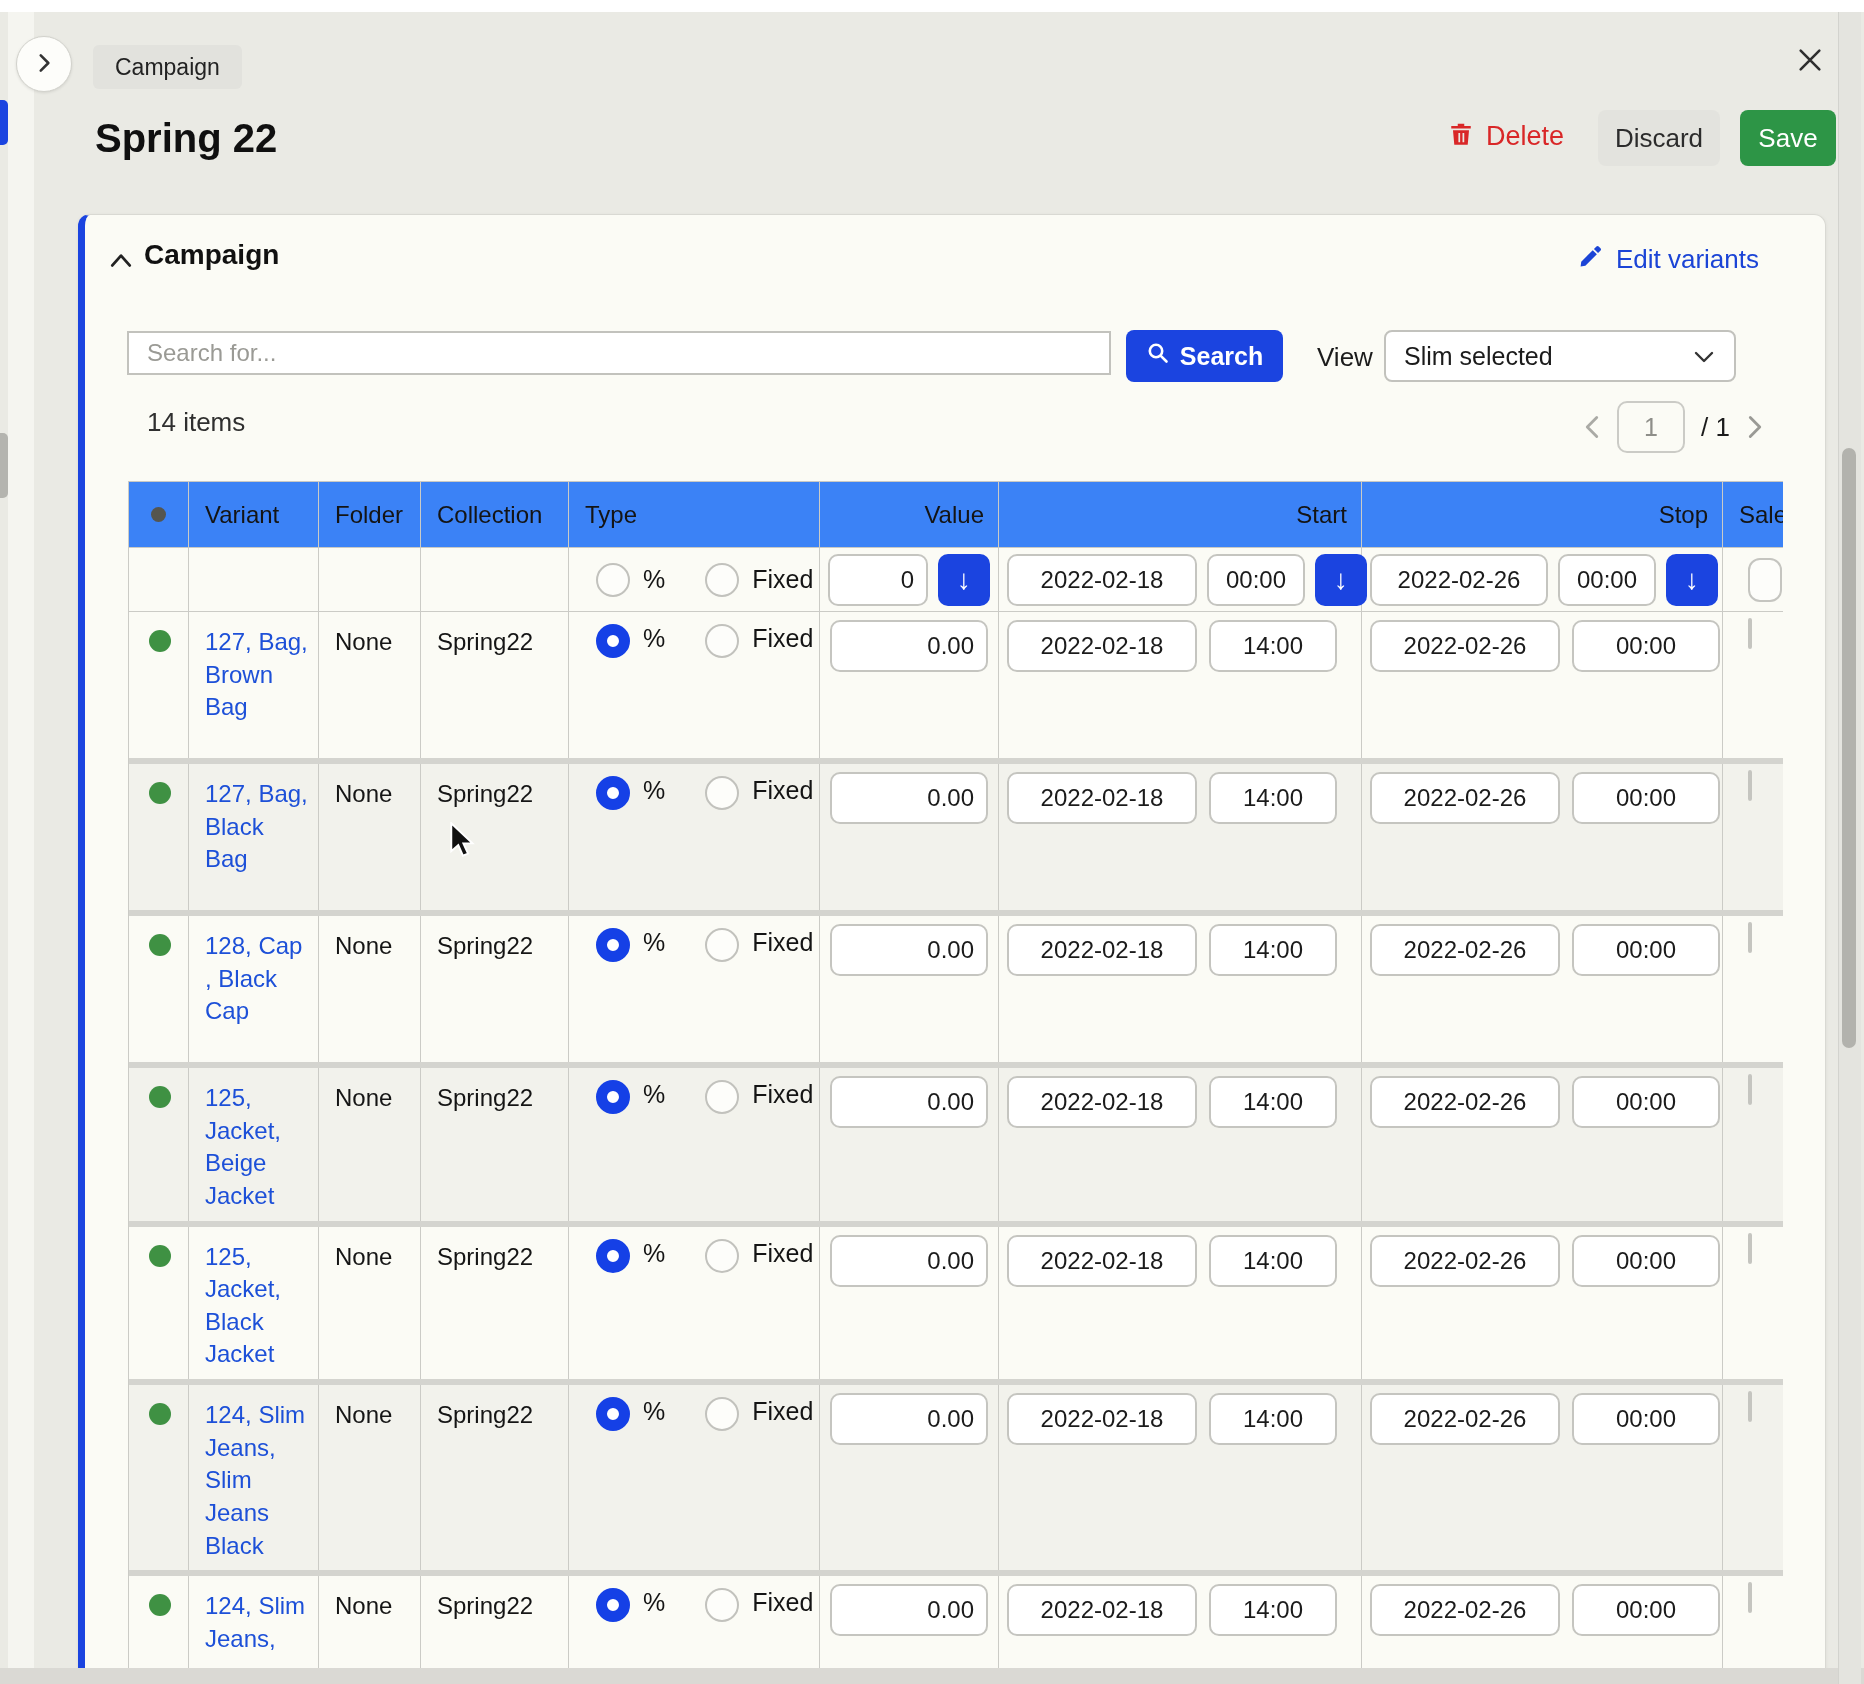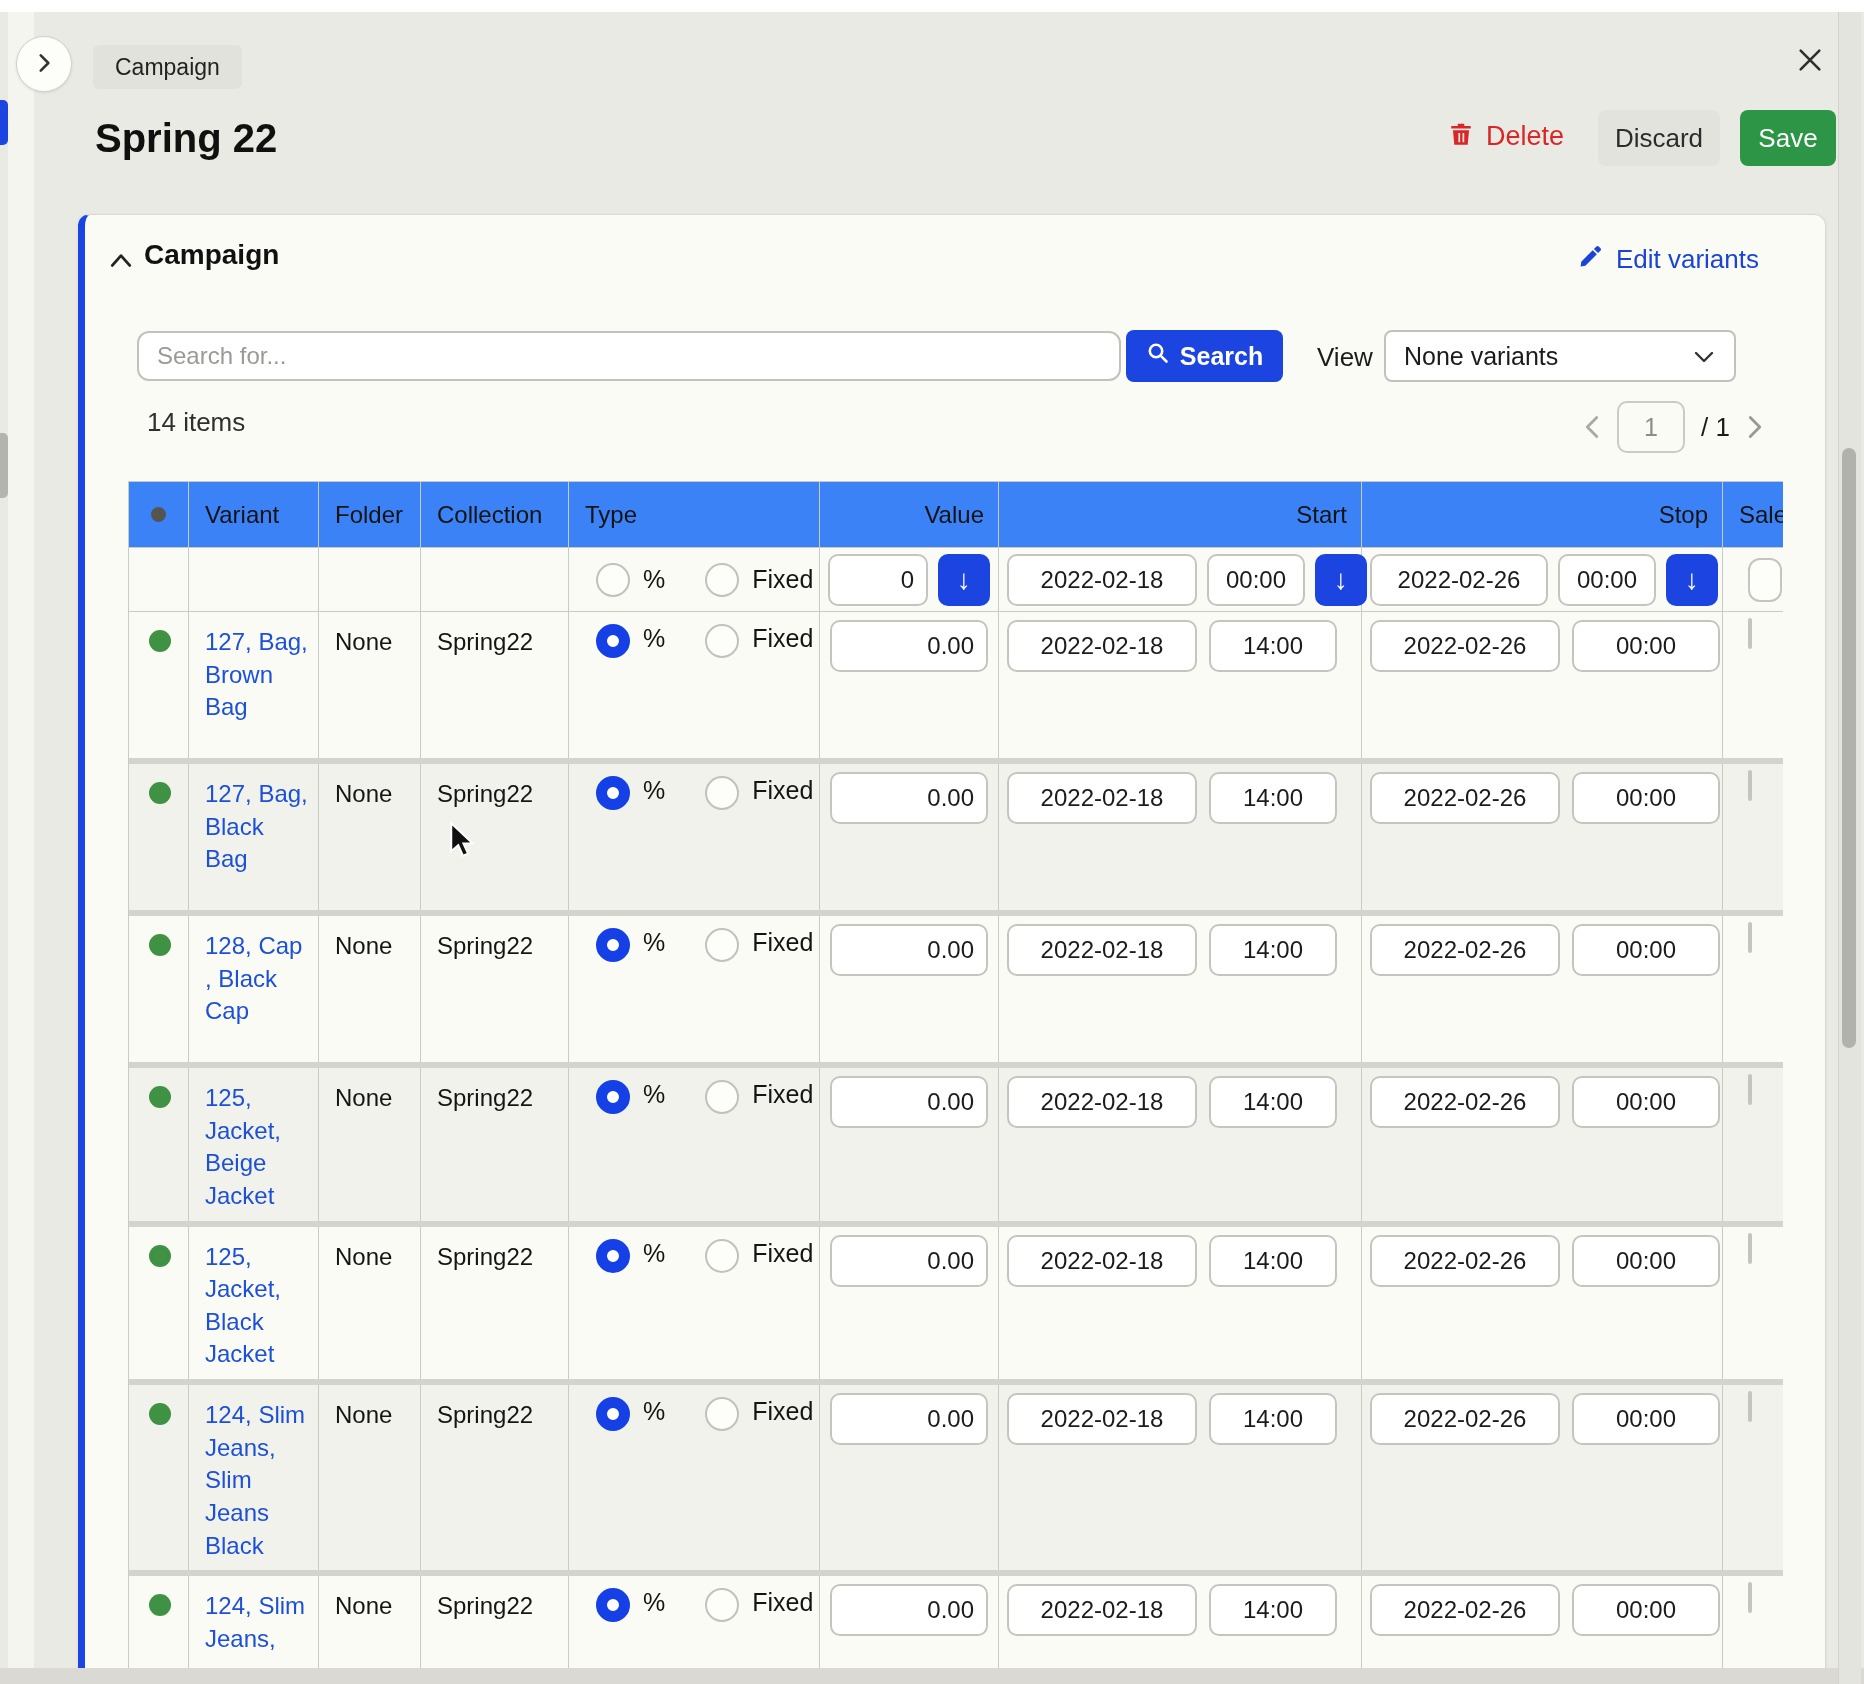--- a/index.html
+++ b/index.html
@@ -37,22 +37,22 @@
   
   .panel{
     left:78px;top:214px;width:1748px;height:1470px;box-sizing:border-box;
     background:#fbfbf5;border:1px solid #d9d9d3;border-left:7px solid #1b44e0;
     border-radius:12px 12px 0 0;box-shadow:0 1px 4px rgba(0,0,0,.06);
   }
   .collapse-chevron{left:23px;top:36px;width:26px;height:18px;cursor:pointer;background:none;border:none;padding:0;}
   .panel-title{left:59px;top:24px;font-size:28px;font-weight:700;color:#111;margin:0;}
   .edit-link{left:auto;right:66px;top:28px;display:flex;align-items:center;gap:12px;cursor:pointer;color:#1b44d6;font-size:26px;font-weight:500;}
   .search-input{
-    left:52px;top:116px;width:984px;height:50px;box-sizing:border-box;
-    border:2px solid #c2c2bd;border-radius:12px;background:#fff;
+    left:42px;top:116px;width:984px;height:44px;box-sizing:border-box;
+    border:2px solid #c2c2bd;border-radius:0;background:#fff;
     font-size:24px;padding:0 18px;color:#1b1b1b;font-family:inherit;
   }
   .search-input::placeholder{color:#9a9a95;}
   .search-btn{
     left:1041px;top:115px;width:157px;height:52px;background:#1b44e0;color:#fff;
     border:none;border-radius:8px;font-size:25px;font-weight:700;cursor:pointer;
     display:flex;align-items:center;justify-content:center;gap:10px;
   }
   .view-label{left:1232px;top:127px;font-size:26px;color:#1b1b1b;}
   .view-select{
@@ -189,21 +189,21 @@
       <svg width="24" height="24" viewBox="0 0 24 24" fill="none" stroke="#fff" stroke-width="2.6" stroke-linecap="round">
           <circle cx="10" cy="10" r="6.2"></circle>
           <line x1="14.8" y1="14.8" x2="20.5" y2="20.5"></line>
         </svg>
     </span>
     <span>Search</span>
   </button>
 
   <span class="abs view-label">View</span>
   <div class="abs view-select">
-    <span>None variants</span>
+    <span>Slim selected</span>
     <span class="chev">
       <svg width="24" height="16" viewBox="0 0 24 16" fill="none" stroke="#333" stroke-width="2.4" stroke-linecap="round" stroke-linejoin="round">
           <polyline points="4,4 12,12 20,4"></polyline>
         </svg>
     </span>
   </div>
 
   <span class="abs items-count">14 items</span>
 
   <div class="abs pagination">

